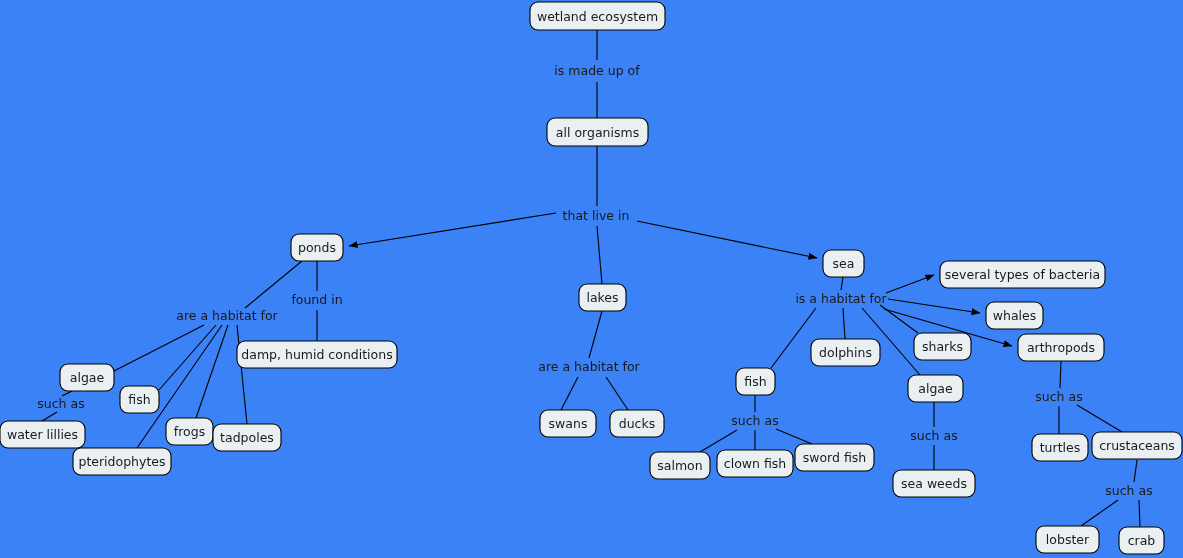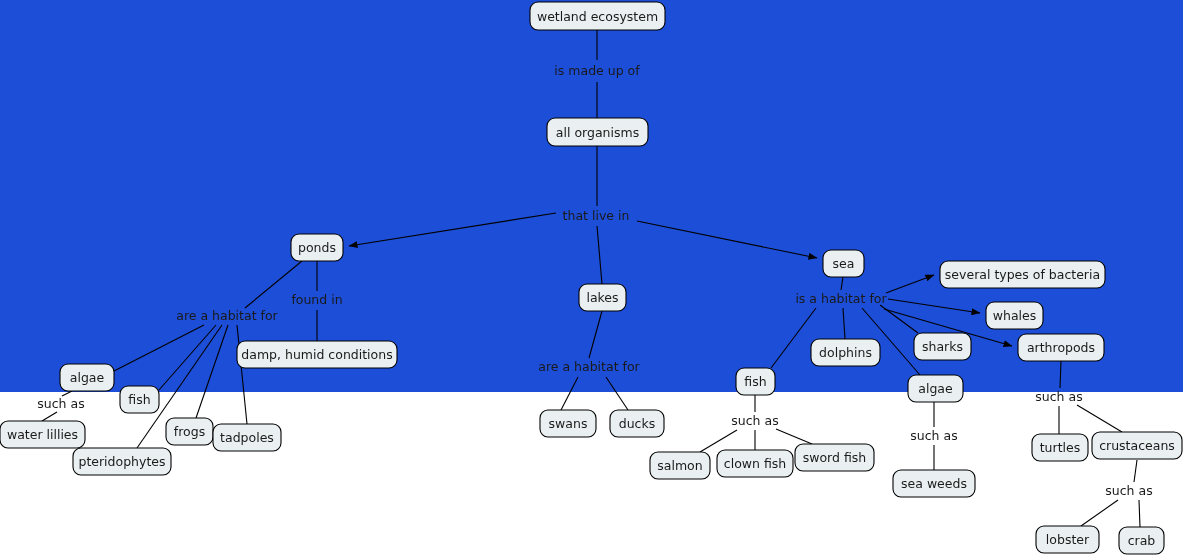--- a/index.html
+++ b/index.html
@@ -10,22 +10,22 @@
   }
   body {
     font-family: "DejaVu Sans", sans-serif;
     width: 1183px;
     height: 558px;
     overflow: hidden;
   }
   #map-root {
     position: relative;
     width: 1183px;
-    height: 392px;
-    background: #1d4ed8;
+    height: 558px;
+    background: #3b82f6;
   }
   #map-svg {
     position: absolute;
     left: 0;
     top: 0;
     width: 1183px;
     height: 558px;
   }
   .edge-line {
     stroke: #000000;

